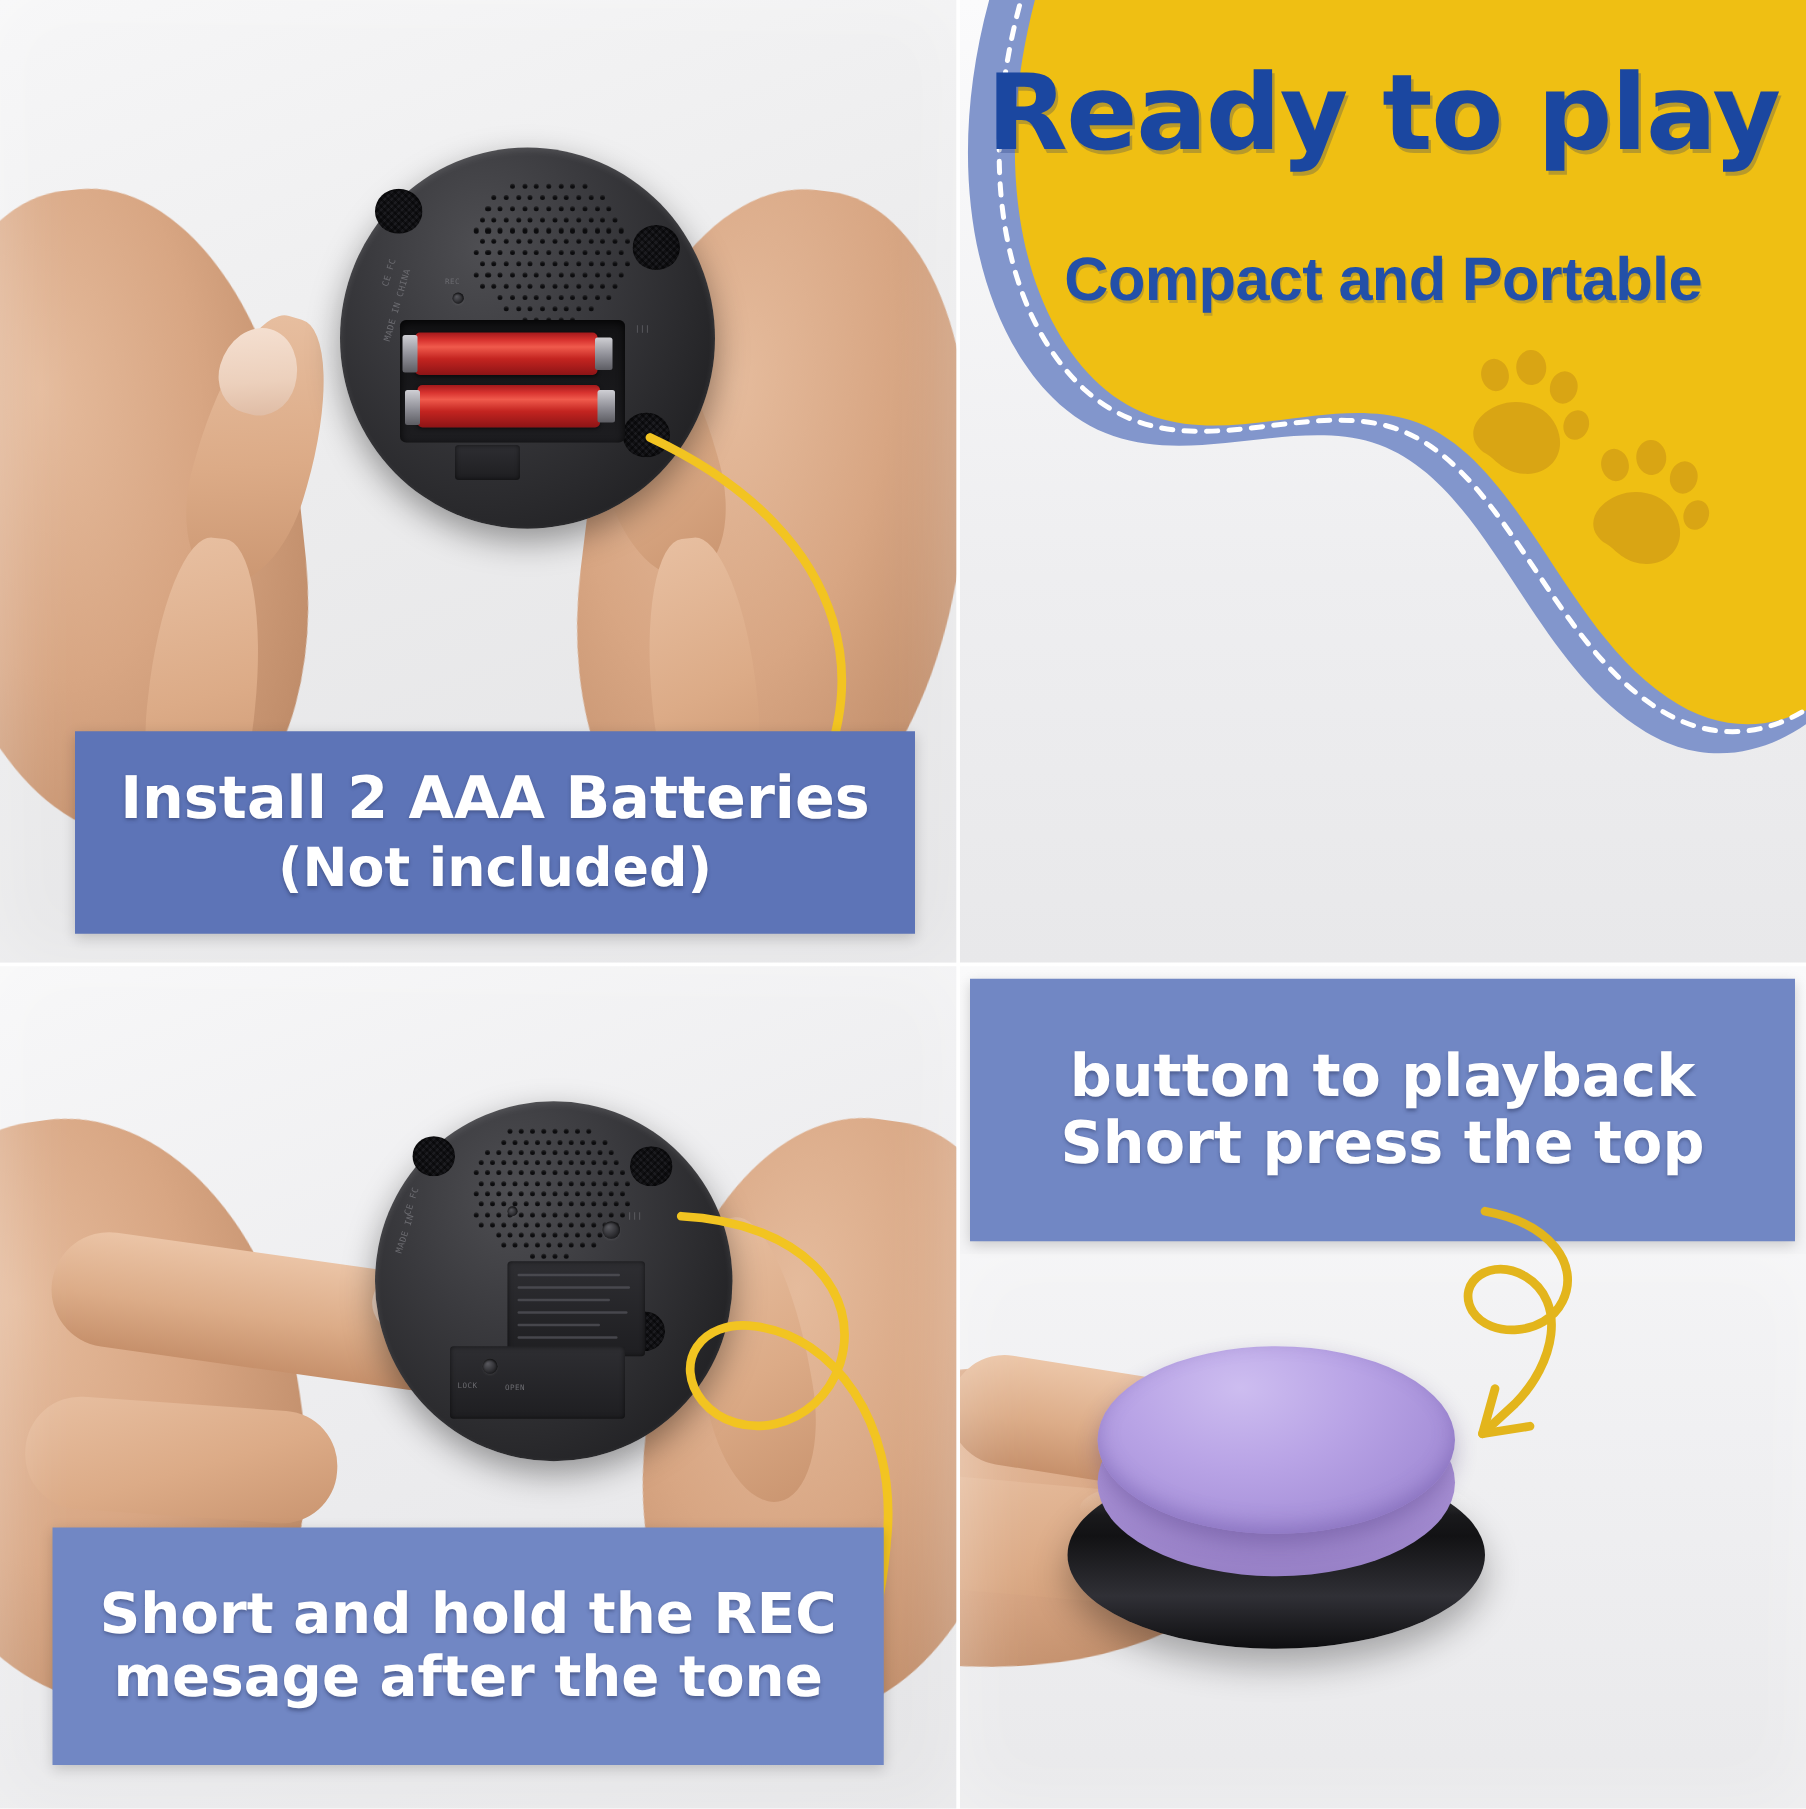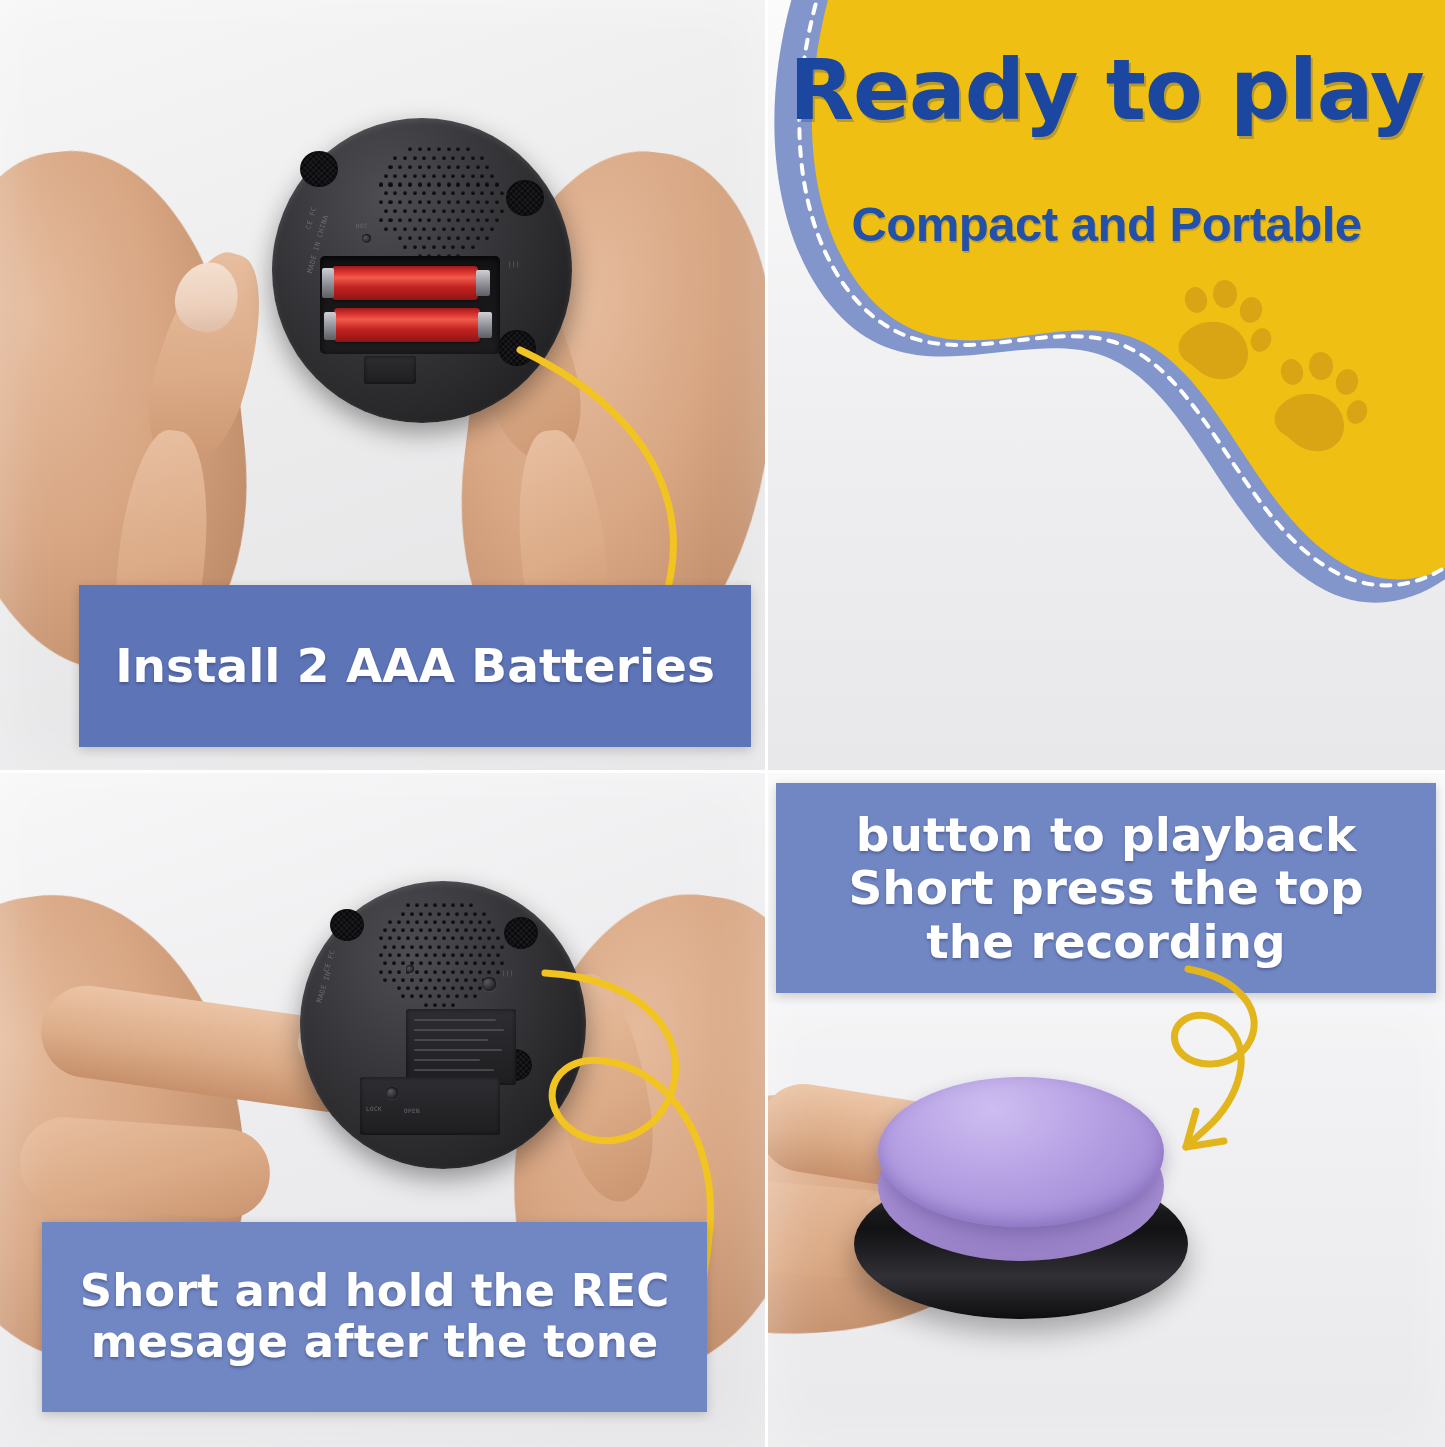--- a/index.html
+++ b/index.html
@@ -289,22 +289,23 @@
       </div>
 
       <div class="soft-edge"></div>
     </div>
 
     <svg class="arrow-svg" style="left:0;top:0;width:765px;height:770px;" viewBox="0 0 765 770">
       <path d="M520,350 C690,430 700,560 640,650 C615,688 585,700 560,700" fill="none" stroke="#f2c421" stroke-width="7" stroke-linecap="round"></path>
       <path d="M560,700 L592,684 M560,700 L590,716" fill="none" stroke="#f2c421" stroke-width="7" stroke-linecap="round"></path>
     </svg>
 
-    <div class="caption" style="left:79px;top:585px;width:672px;height:162px;background:#5d74b7;font-size:0;">
+    <div class="caption" style="left:60px;top:585px;width:672px;height:162px;background:#5d74b7;font-size:0;">
       <span class="ln" style="font-size:47px;">Install 2 AAA Batteries</span>
+      <span class="ln" style="font-size:43px;margin-top:6px;">(Not included)</span>
     </div>
   </div>
 
   <div class="quad" id="q-tr">
     <div id="blob-wrap">
       <svg width="677" height="770" viewBox="0 0 677 770" style="position:absolute;left:0;top:0;">
 
         <path d="M 36,-40
                  C -18,110 6,250 74,318
                  C 150,394 250,330 330,354
@@ -549,21 +550,20 @@
   <div class="caption" style="left:42px;top:1222px;width:665px;height:190px;background:#7187c4;font-size:0;">
     <span class="ln" style="font-size:45px;">Short and hold the REC</span>
     <span class="ln" style="font-size:45px;">mesage after the tone</span>
   </div>
 
   <div class="quad" id="q-br">
 
     <div class="caption" style="left:8px;top:10px;width:660px;height:210px;background:#7187c4;font-size:0;">
       <span class="ln" style="font-size:47px;">button to playback</span>
       <span class="ln" style="font-size:47px;">Short press the top</span>
-      <span class="ln" style="font-size:47px;">the recording</span>
     </div>
 
     <div class="photo" style="top:230px;">
 
       <div class="hand" style="left:-170px;top:90px;width:420px;height:240px;border-radius:46% 50% 48% 50%;transform:rotate(-4deg);"></div>
       <div class="finger" style="left:-10px;top:100px;width:330px;height:88px;border-radius:44px;transform:rotate(9deg);
                   background:linear-gradient(180deg,#ecc6a8 0%,#dcac88 55%,#c6906b 100%);"></div>
       <div class="nail" style="left:238px;top:108px;width:72px;height:56px;transform:rotate(9deg);"></div>
       <div class="finger" style="left:-60px;top:186px;width:290px;height:90px;border-radius:44px;transform:rotate(5deg);"></div>
 

